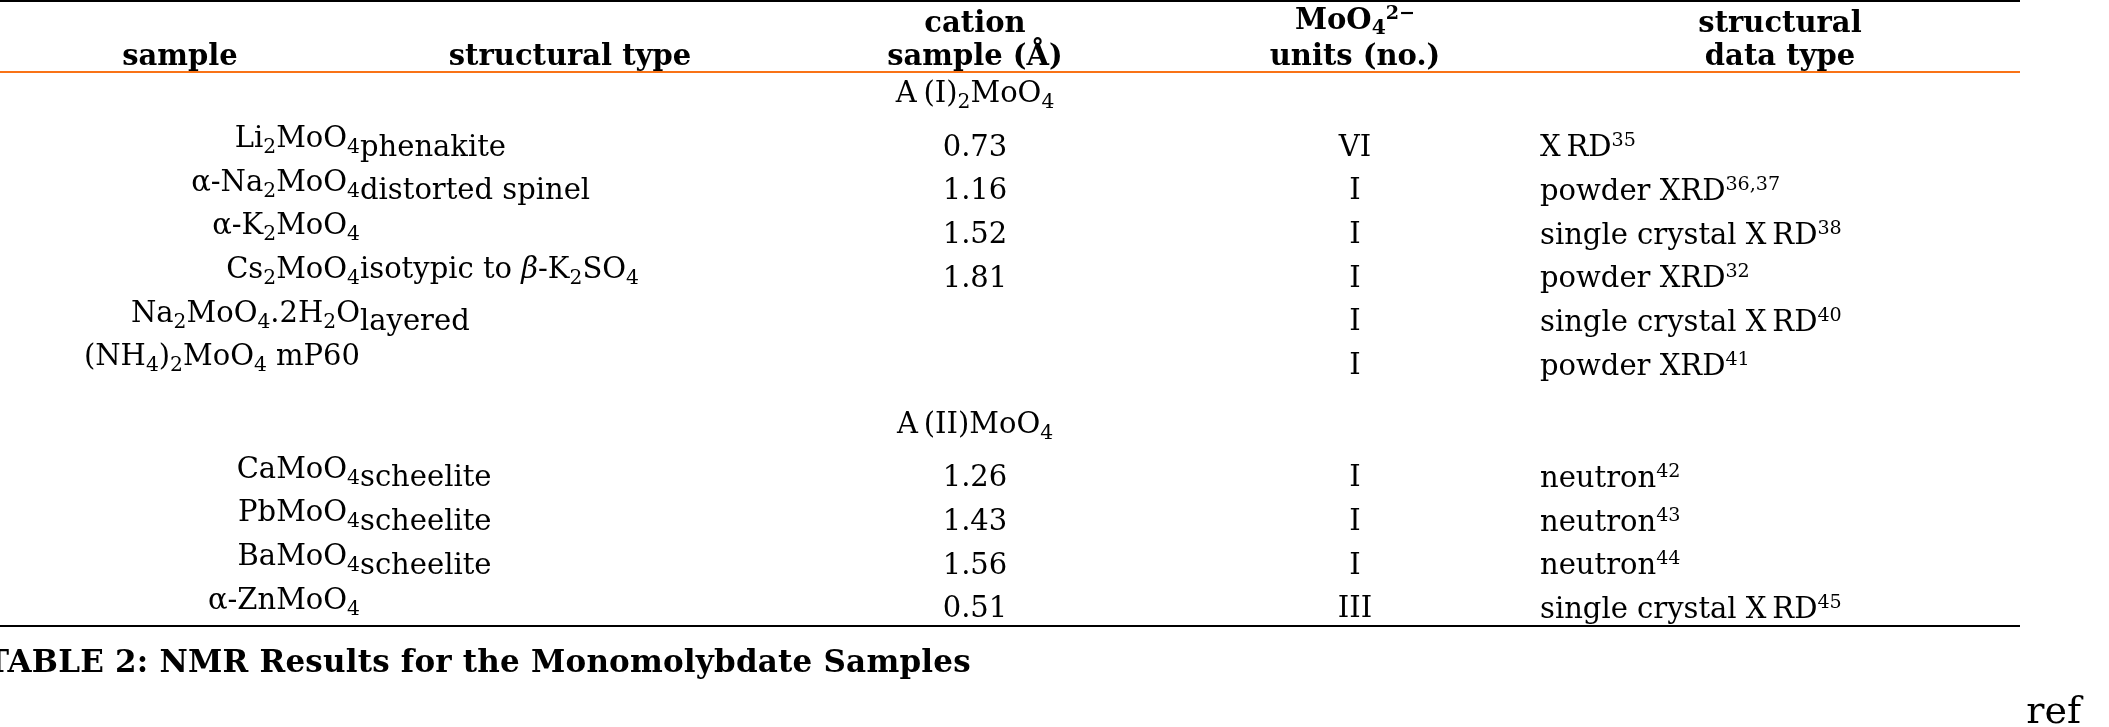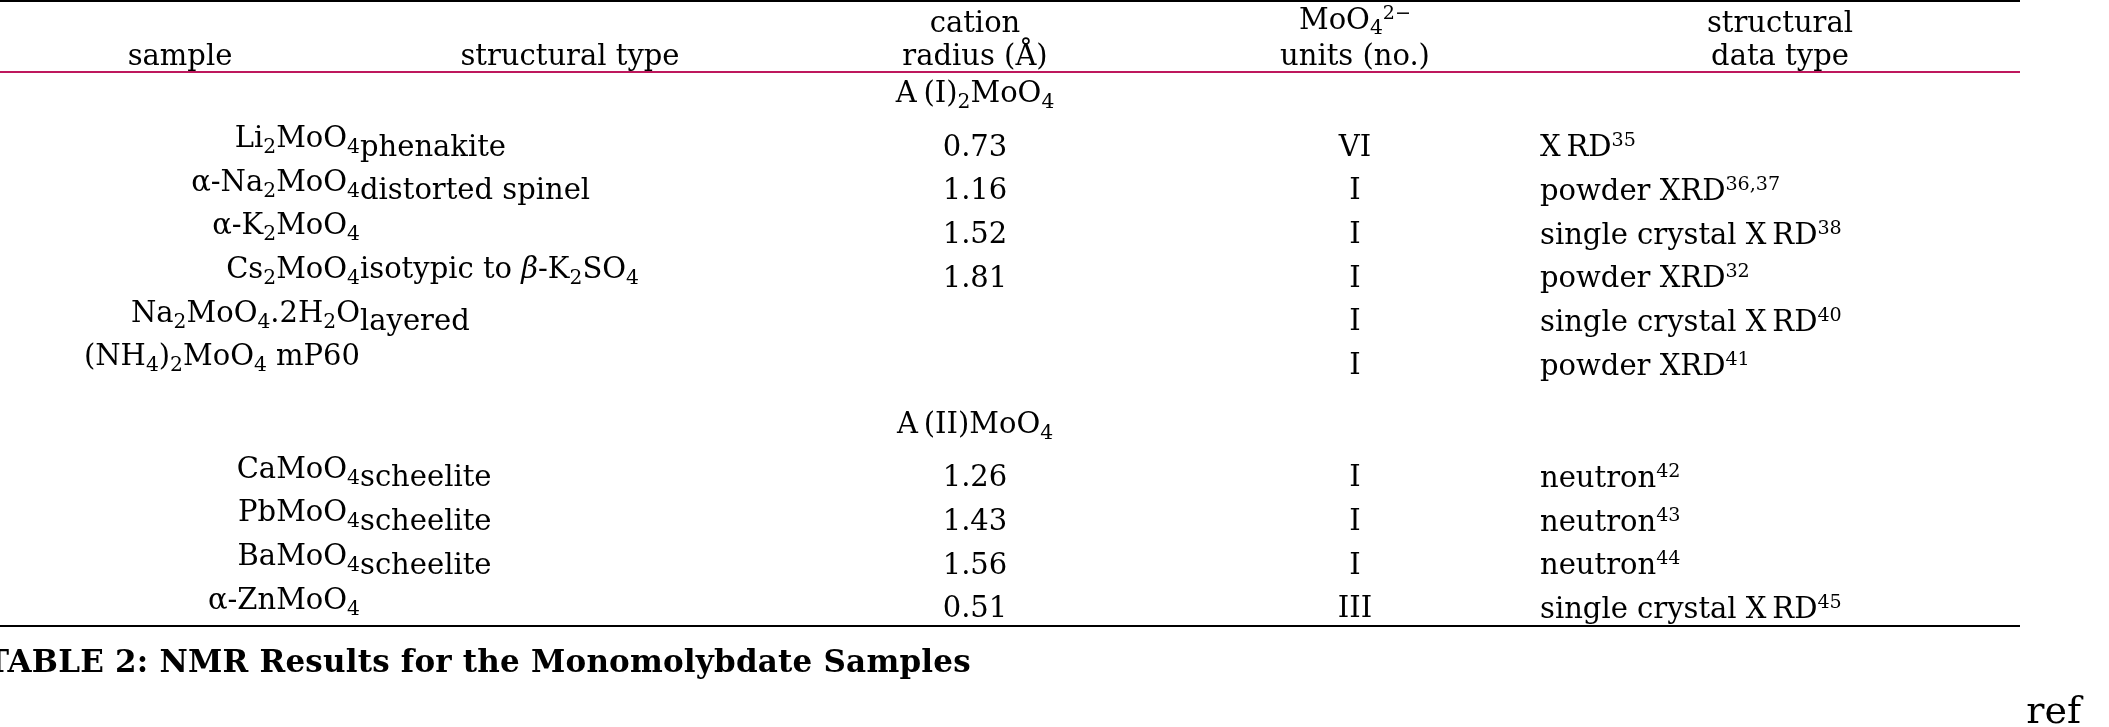--- a/index.html
+++ b/index.html
@@ -31,23 +31,24 @@
     table-layout: fixed;
   }
   .table1 td, .table1 th {
     padding: 0;
     vertical-align: bottom;
     font-weight: normal;
   }
 
   .rule-top td {
     border-top: 2.5px solid #000;
+    font-weight: bold;
   }
   .rule-mid td {
-    border-top: 2px solid #be185d;
+    border-top: 2px solid #f97316;
   }
   .rule-bot td {
     border-top: 2.5px solid #000;
   }
 
   .hdr-cell {
     text-align: center;
     line-height: 1.12;
     padding-bottom: 6px;
     font-size: 29px;
@@ -106,21 +107,21 @@
       <td class="hdr-cell">
         <span class="hdr-line">&nbsp;</span>
         <span class="hdr-line">sample</span>
       </td>
       <td class="hdr-cell">
         <span class="hdr-line">&nbsp;</span>
         <span class="hdr-line">structural type</span>
       </td>
       <td class="hdr-cell">
         <span class="hdr-line">cation</span>
-        <span class="hdr-line">radius (Å)</span>
+        <span class="hdr-line">sample (Å)</span>
       </td>
       <td class="hdr-cell">
         <span class="hdr-line">MoO<sub>4</sub><sup>2−</sup></span>
         <span class="hdr-line">units (no.)</span>
       </td>
       <td class="hdr-cell">
         <span class="hdr-line">structural</span>
         <span class="hdr-line">data type</span>
       </td>
     </tr>

